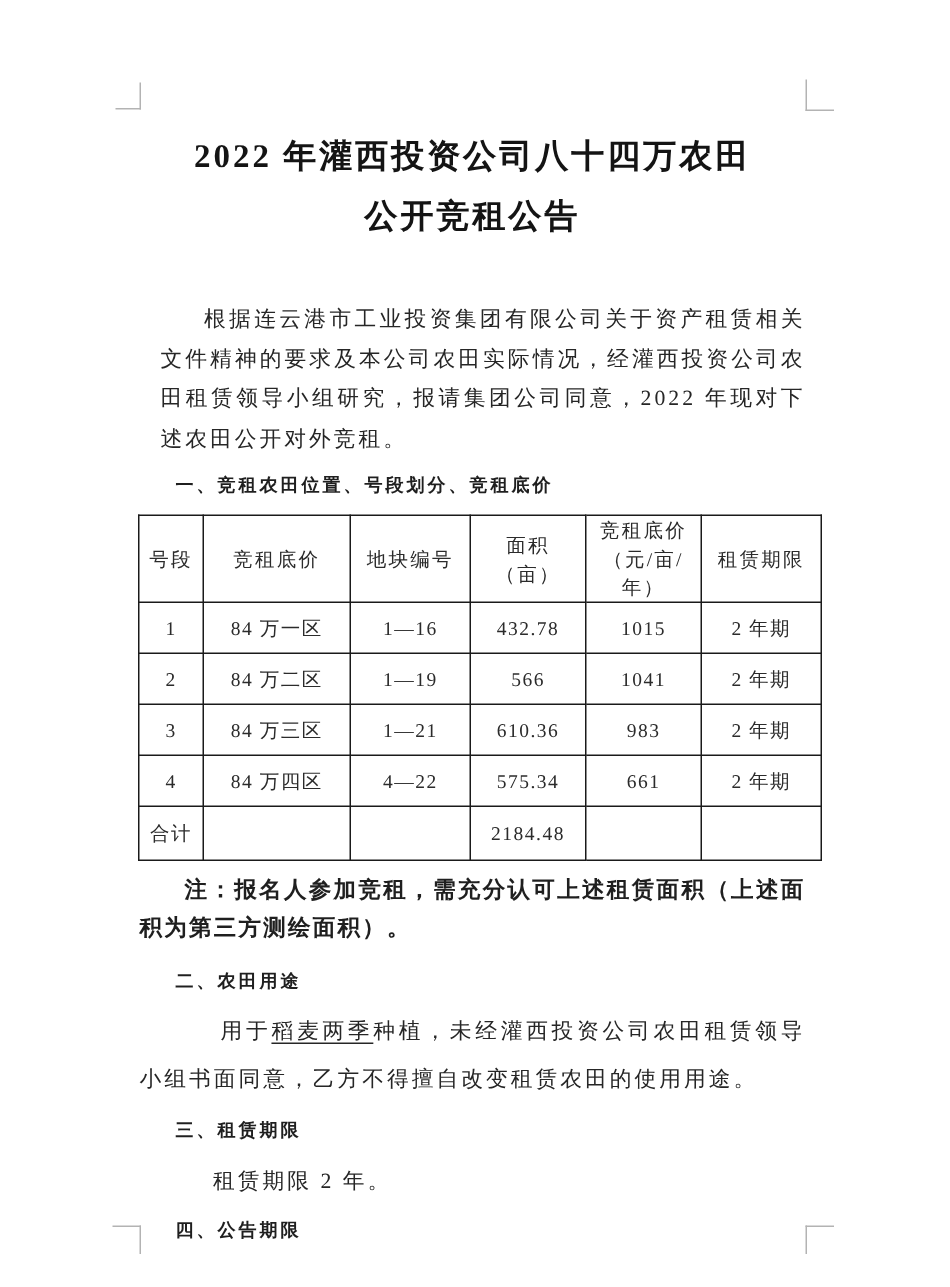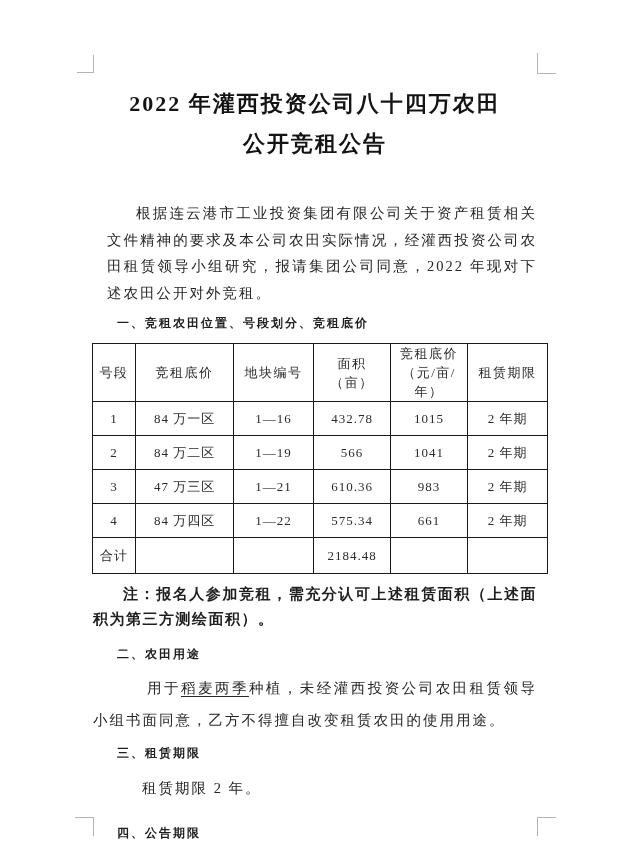--- a/index.html
+++ b/index.html
@@ -31,21 +31,21 @@
 
   .intro { margin: 36px 0 0 14px; font-size: 14.5px; line-height: 26.5px;
            letter-spacing: 2px; text-align: justify; text-indent: 2em; }
 
   .sec-heading { margin: 0; font-size: 12px; font-weight: bold; color: #1f1f1f;
                  letter-spacing: 2px; line-height: 21px; text-indent: 24px; }
   .sec-heading.gothic { font-family: "Liberation Sans", "DejaVu Sans", sans-serif; }
   #s1h { margin-top: 7px; }
   #s2h { margin-top: 12px; }
   #s3h { margin-top: 7px; }
-  #s4h { margin-top: 22px; }
+  #s4h { margin-top: 9px; }
 
   table.plots { border-collapse: collapse; table-layout: fixed; width: 455px;
                 margin: 9px 0 0 -1px; font-size: 13px; }
   table.plots th, table.plots td {
     border: 1px solid #1a1a1a; text-align: center; vertical-align: middle;
     padding: 0 2px; letter-spacing: 1px; font-weight: normal; color: #2b2b2b;
     overflow: hidden;
   }
   table.plots thead tr { height: 51px; }
   table.plots tbody tr { height: 34px; }
@@ -126,30 +126,30 @@
         <tr>
           <td>2</td>
           <td>84 万二区</td>
           <td>1—19</td>
           <td>566</td>
           <td>1041</td>
           <td>2 年期</td>
         </tr>
         <tr>
           <td>3</td>
-          <td>47 万三区</td>
+          <td>84 万三区</td>
           <td>1—21</td>
           <td>610.36</td>
           <td>983</td>
           <td>2 年期</td>
         </tr>
         <tr>
           <td>4</td>
           <td>84 万四区</td>
-          <td>1—22</td>
+          <td>4—22</td>
           <td>575.34</td>
           <td>661</td>
           <td>2 年期</td>
         </tr>
         <tr class="last">
           <td>合计</td>
           <td></td>
           <td></td>
           <td>2184.48</td>
           <td></td>

